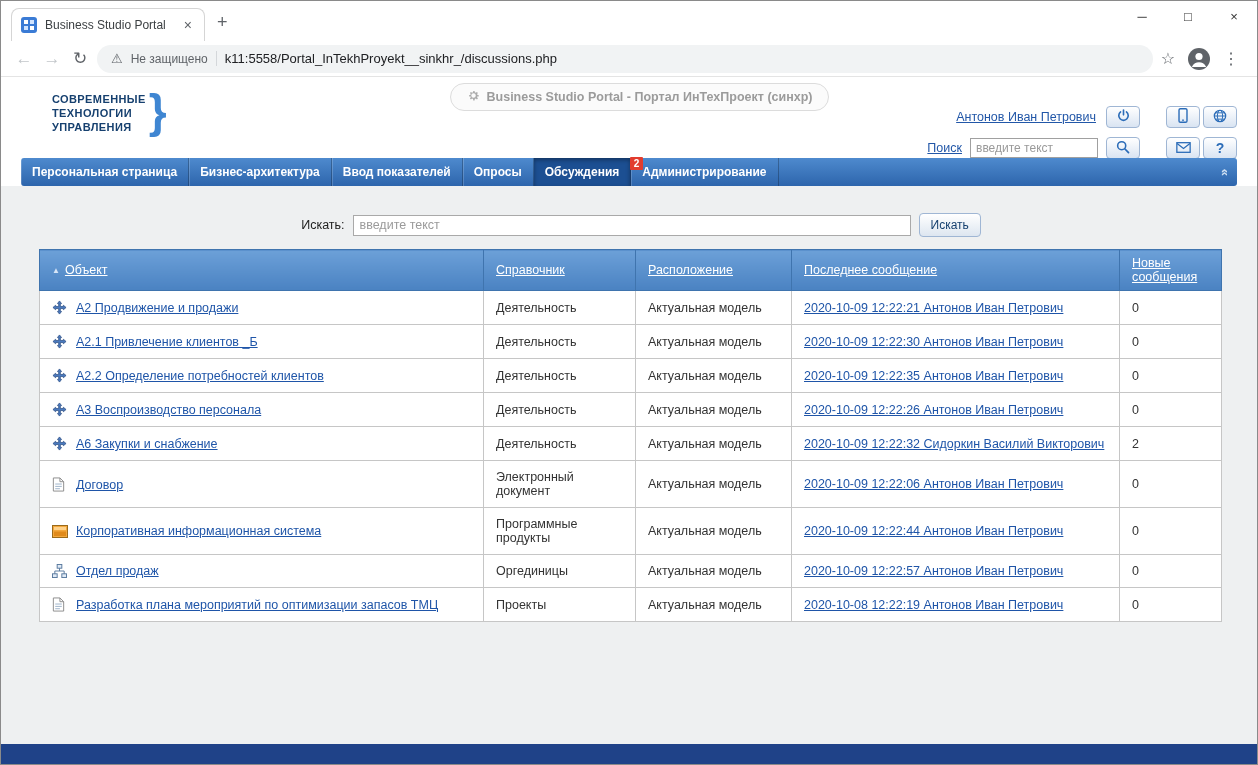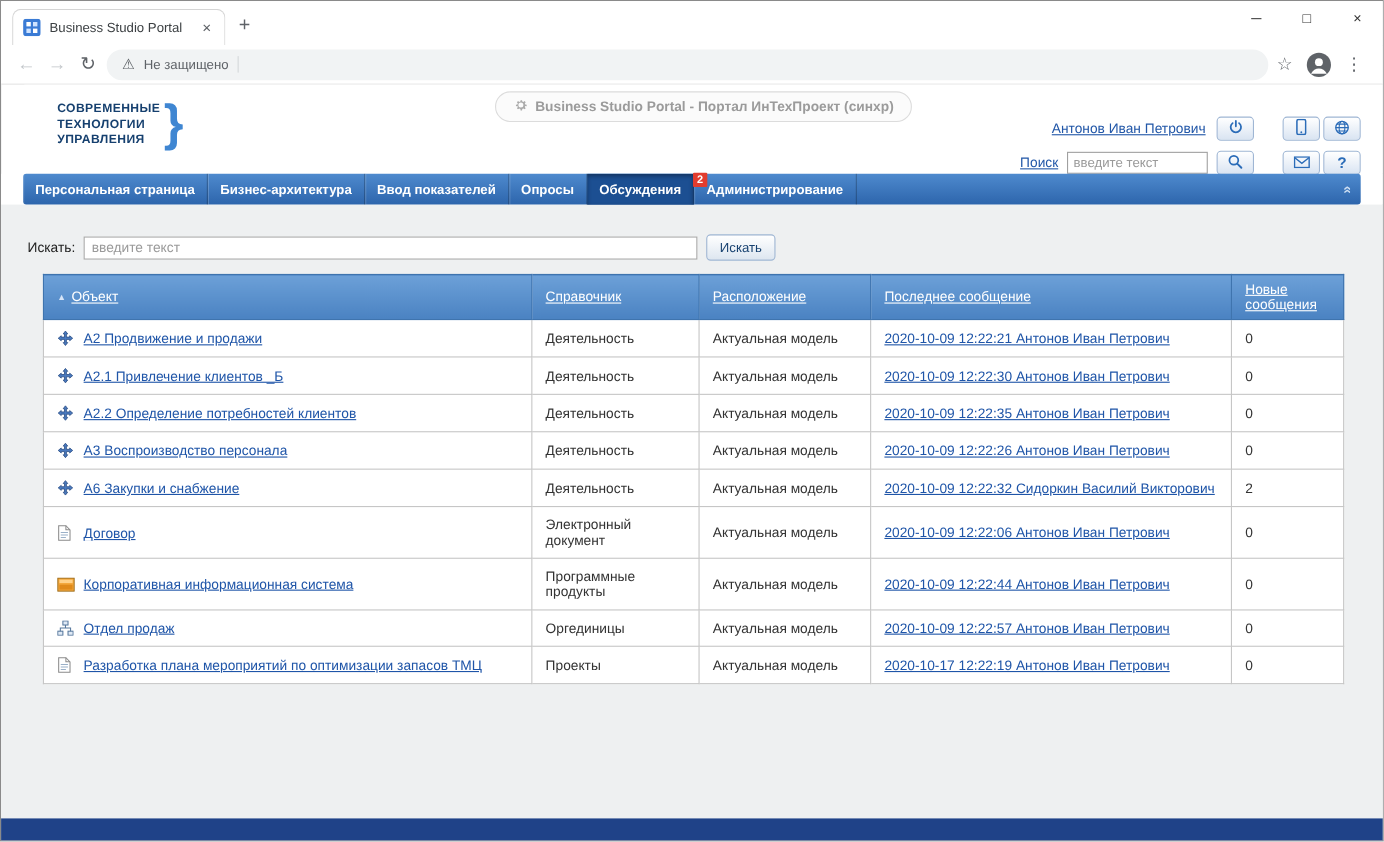--- a/index.html
+++ b/index.html
@@ -102,21 +102,21 @@
   .nav-badge {
     position:absolute; top:-1px; right:-13px; z-index:3;
     background:#e23c2e; color:#fff; font-size:10px; font-weight:bold;
     line-height:13px; padding:0 4px; border-radius:1px;
   }
   .nav-collapse { margin-left:auto; display:flex; align-items:center; padding-right:10px; cursor:pointer; }
   .chev-up { display:inline-block; transform:rotate(-90deg); color:#cfe0f3; font-size:13px; font-weight:bold; }
 
   
   .content { flex:1; background:#eef0f1; overflow:hidden; }
-  .search-row { padding-top:27px; display:flex; align-items:center;padding-left:24px; }
+  .search-row { padding-top:27px; display:flex; justify-content:center; align-items:center;padding-left:24px; }
   .search-label { font-size:12.5px; color:#222; margin-right:8px; }
   .big-search-input {
     width:558px; height:21px; border:1px solid #a9a9a9; font-size:12.5px;
     padding:0 6px; color:#333; font-family:"Liberation Sans", sans-serif;
   }
   .search-btn {
     margin-left:8px; height:24px; padding:0 11px; font-size:12px; color:#16406f;
     background:linear-gradient(#ffffff,#dde6f0); border:1px solid #9fb6d4;
     border-radius:4px; cursor:pointer; font-family:"Liberation Sans", sans-serif;
   }
@@ -173,20 +173,21 @@
   </div>
 
   <div class="addressbar">
     <span class="navbtn">←</span>
     <span class="navbtn">→</span>
     <span class="navbtn enabled">↻</span>
     <div class="omnibox">
       <span class="warn">⚠</span>
       <span class="security">Не защищено</span>
       <span class="omni-sep"></span>
+      <span class="url">k11:5558/Portal_InTekhProyekt__sinkhr_/discussions.php</span>
     </div>
     <span class="star">☆</span>
     <span class="avatar">
       <svg width="24" height="24" viewBox="0 0 24 24">
           <circle cx="12" cy="12" r="11" fill="#5f6368"></circle>
           <circle cx="12" cy="9.5" r="3.6" fill="#fff"></circle>
           <path d="M4.8 20c1.6-3.4 4.3-4.8 7.2-4.8s5.6 1.4 7.2 4.8z" fill="#fff"></path>
         </svg>
     </span>
     <span class="dots">⋮</span>
@@ -468,21 +469,21 @@
                       <path d="M1 1h7l4 4v10H1z" fill="#fff" stroke="#8a8a8a"></path>
                       <path d="M8 1v4h4" fill="none" stroke="#8a8a8a"></path>
                       <path d="M3 7.5h7M3 10h7M3 12.5h5" stroke="#9ab0c8" stroke-width="1"></path>
                     </svg>
                   </span>
         <a class="lnk">Разработка плана мероприятий по оптимизации запасов ТМЦ</a>
       </span>
     </td>
     <td>Проекты</td>
     <td>Актуальная модель</td>
-    <td><a class="lnk">2020-10-17 12:22:19 Антонов Иван Петрович</a></td>
+    <td><a class="lnk">2020-10-08 12:22:19 Антонов Иван Петрович</a></td>
     <td>0</td>
   </tr>
           </tbody>
       </table>
     </div>
   </div>
 
   <div class="footer-bar"></div>
 </div>
 

